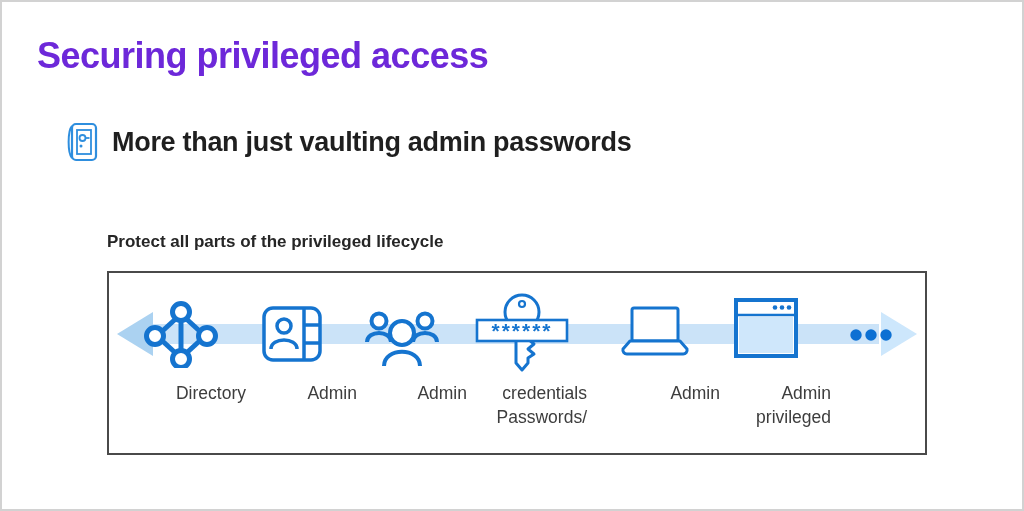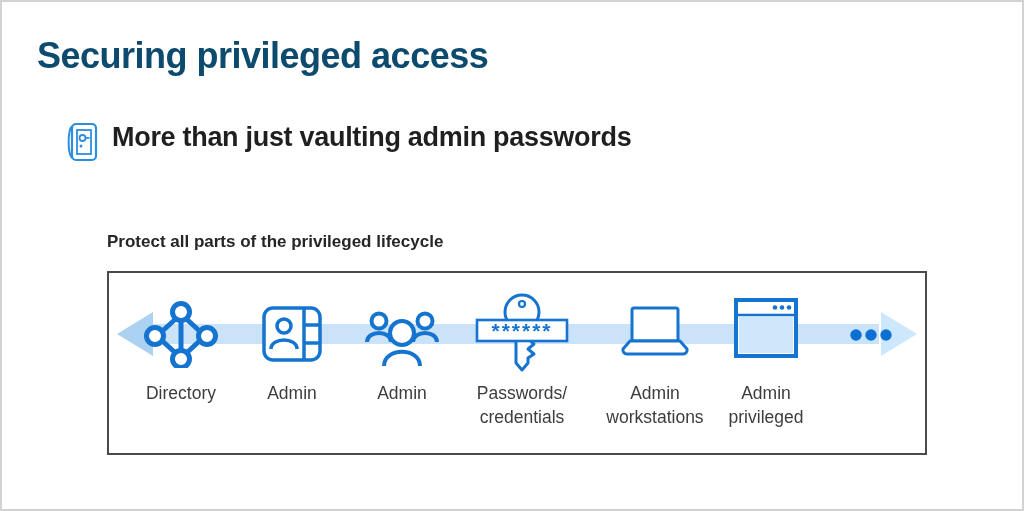--- a/index.html
+++ b/index.html
@@ -3,38 +3,38 @@
 <meta charset="utf-8">
 <style>
   html,body{margin:0;padding:0;background:#ffffff;}
   body{font-family:"Liberation Sans", sans-serif;}
   .frame{
     position:relative;width:1024px;height:511px;box-sizing:border-box;
     border:2px solid #d2d2d2;background:#ffffff;overflow:hidden;
   }
   .title{
     position:absolute;left:35px;top:33px;
-    font-size:36px;font-weight:700;color:#0c4a6e;letter-spacing:-0.5px;text-align:center;
+    font-size:36px;font-weight:700;color:#6d28d9;letter-spacing:-0.5px;text-align:center;
   }
   .subtitle-row{
-    position:absolute;left:62px;top:120px;display:flex;gap:12px;
+    position:absolute;left:62px;top:120px;display:flex;align-items:center;gap:12px;
   }
   .subtitle-text{font-size:27px;font-weight:700;color:#1f1f1f;letter-spacing:-0.3px;}
   .diagram-heading{
     position:absolute;left:105px;top:230px;width:820px;text-align:left;
     font-size:17px;font-weight:700;color:#262626;
   }
   .diagram-box{
     position:absolute;left:105px;top:269px;width:820px;height:184px;
     box-sizing:border-box;border:2px solid #4a4a4a;background:#ffffff;
   }
   .band{position:absolute;left:0;top:0;z-index:0;}
   .icon{position:absolute;z-index:1;}
   .lifecycle-label{
-    position:absolute;z-index:1;top:108px;width:130px;text-align:center;
+    position:absolute;z-index:1;top:108px;width:130px;text-align:right;
     font-size:17.5px;line-height:1.38;color:#3d3d3d;
   }
   .lifecycle-label span{display:block;}
   .mask-text{
     font-family:"Liberation Sans", sans-serif;font-weight:700;
     font-size:21px;letter-spacing:2px;
   }
 </style>
 </head>
 <body>
@@ -132,26 +132,25 @@
       <span></span>
     </div>
     <div class="lifecycle-label" style="left:118px">
       <span>Admin</span>
     </div>
     <div class="lifecycle-label" style="left:228px">
       <span>Admin</span>
       <span></span>
     </div>
     <div class="lifecycle-label" style="left:348px">
+      <span>credentials</span>
       <span>Passwords/</span>
-      <span>credentials</span>
     </div>
     <div class="lifecycle-label" style="left:481px">
       <span>Admin</span>
-      <span>workstations</span>
     </div>
     <div class="lifecycle-label" style="left:592px">
       <span>Admin</span>
       <span>privileged</span>
     </div>
 
   </div>
 </div>
 
 </body></html>

